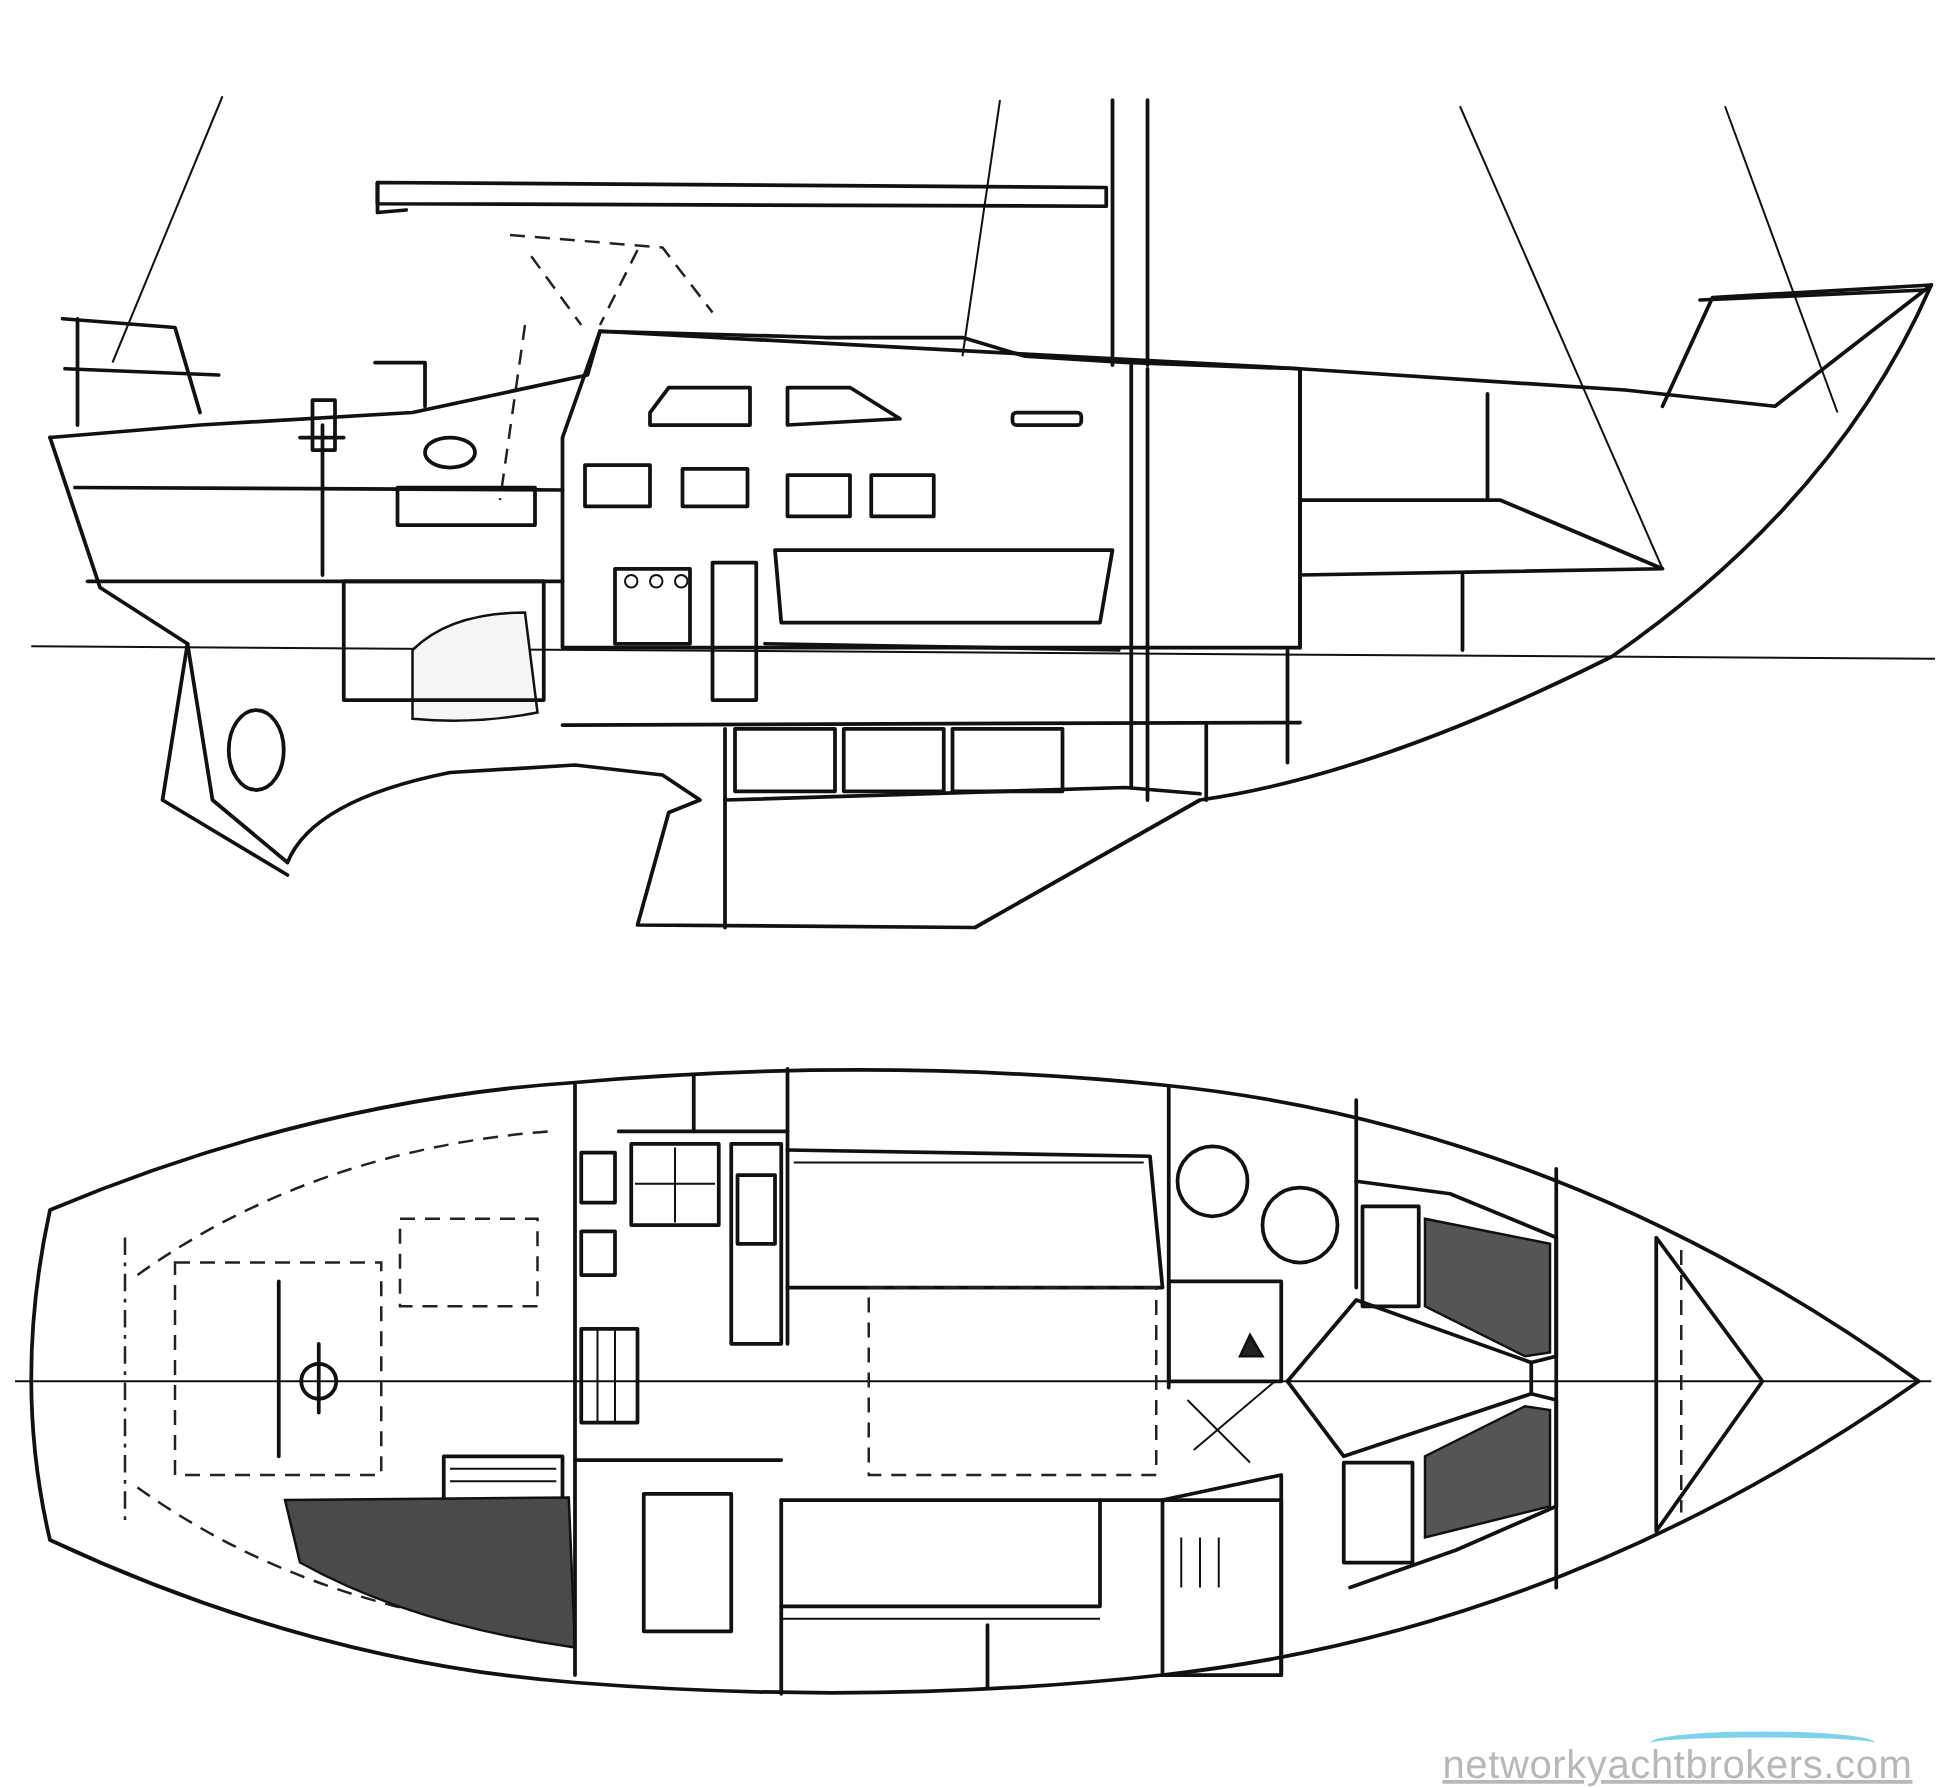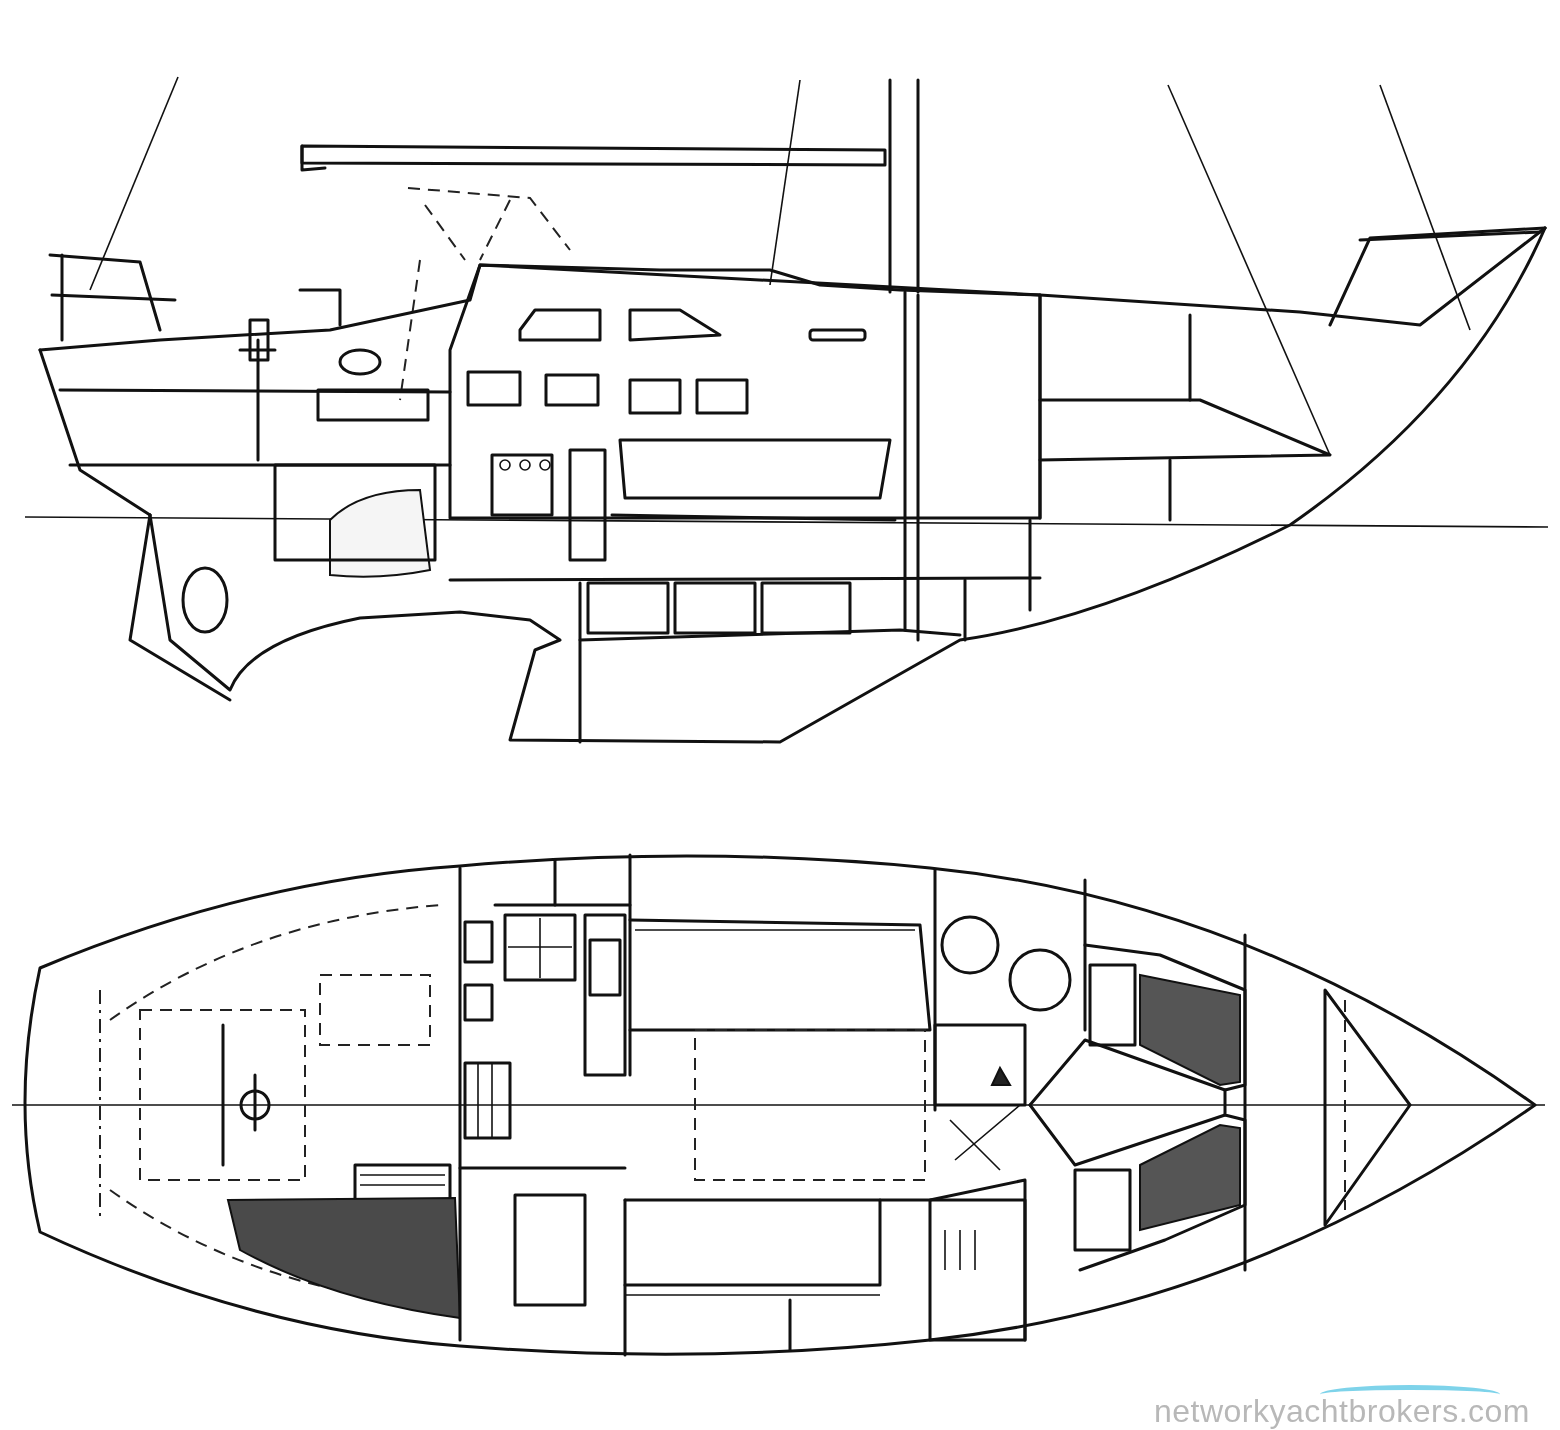--- a/index.html
+++ b/index.html
@@ -3,21 +3,21 @@
 <meta charset="utf-8">
 <style>
   html, body { margin:0; padding:0; background:#ffffff; }
   body { width:1560px; height:1430px; position:relative; overflow:hidden; font-family:"Liberation Sans", sans-serif; }
   svg.drawing { position:absolute; left:0; top:0; }
   .ln { fill:none; stroke:#111; stroke-width:3; stroke-linejoin:round; stroke-linecap:round; }
   .th { fill:none; stroke:#111; stroke-width:1.6; }
   .dsh { fill:none; stroke:#222; stroke-width:2; stroke-dasharray:12 8; }
   .dd { fill:none; stroke:#222; stroke-width:2; stroke-dasharray:14 6 3 6; }
   .hk { fill:#222; stroke:#111; stroke-width:2; }
-  .watermark { position:absolute; right:30px; bottom:0px; font-size:32px; color:#b8b8b8; letter-spacing:0.5px; }
+  .watermark { position:absolute; right:30px; bottom:0px; font-size:32px; color:#b8b8b8; letter-spacing:0.5px;text-decoration:underline; }
   .wm-swoosh { position:absolute; right:60px; bottom:26px; width:180px; height:14px; border-top:5px solid #7ed3ea; border-radius:50% 50% 0 0; }
 </style>
 </head>
 <body>
 
 <svg class="drawing" width="1560" height="1430" viewBox="0 0 1560 1430" xmlns="http://www.w3.org/2000/svg">
 
   <g>
 
     <line class="th" x1="25" y1="517" x2="1548" y2="527"></line>

